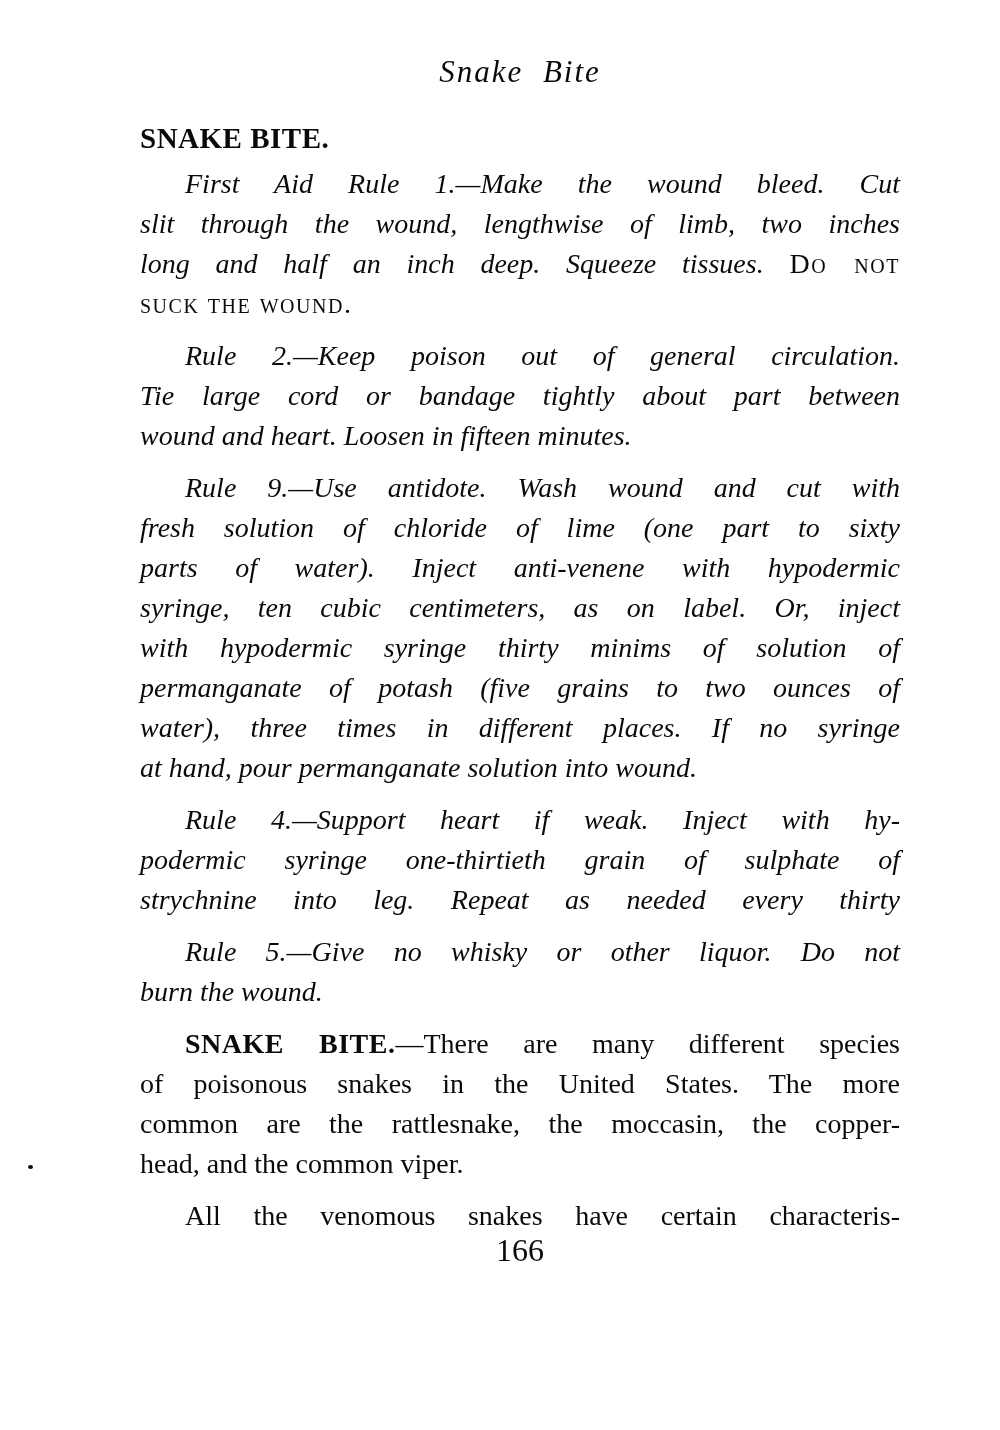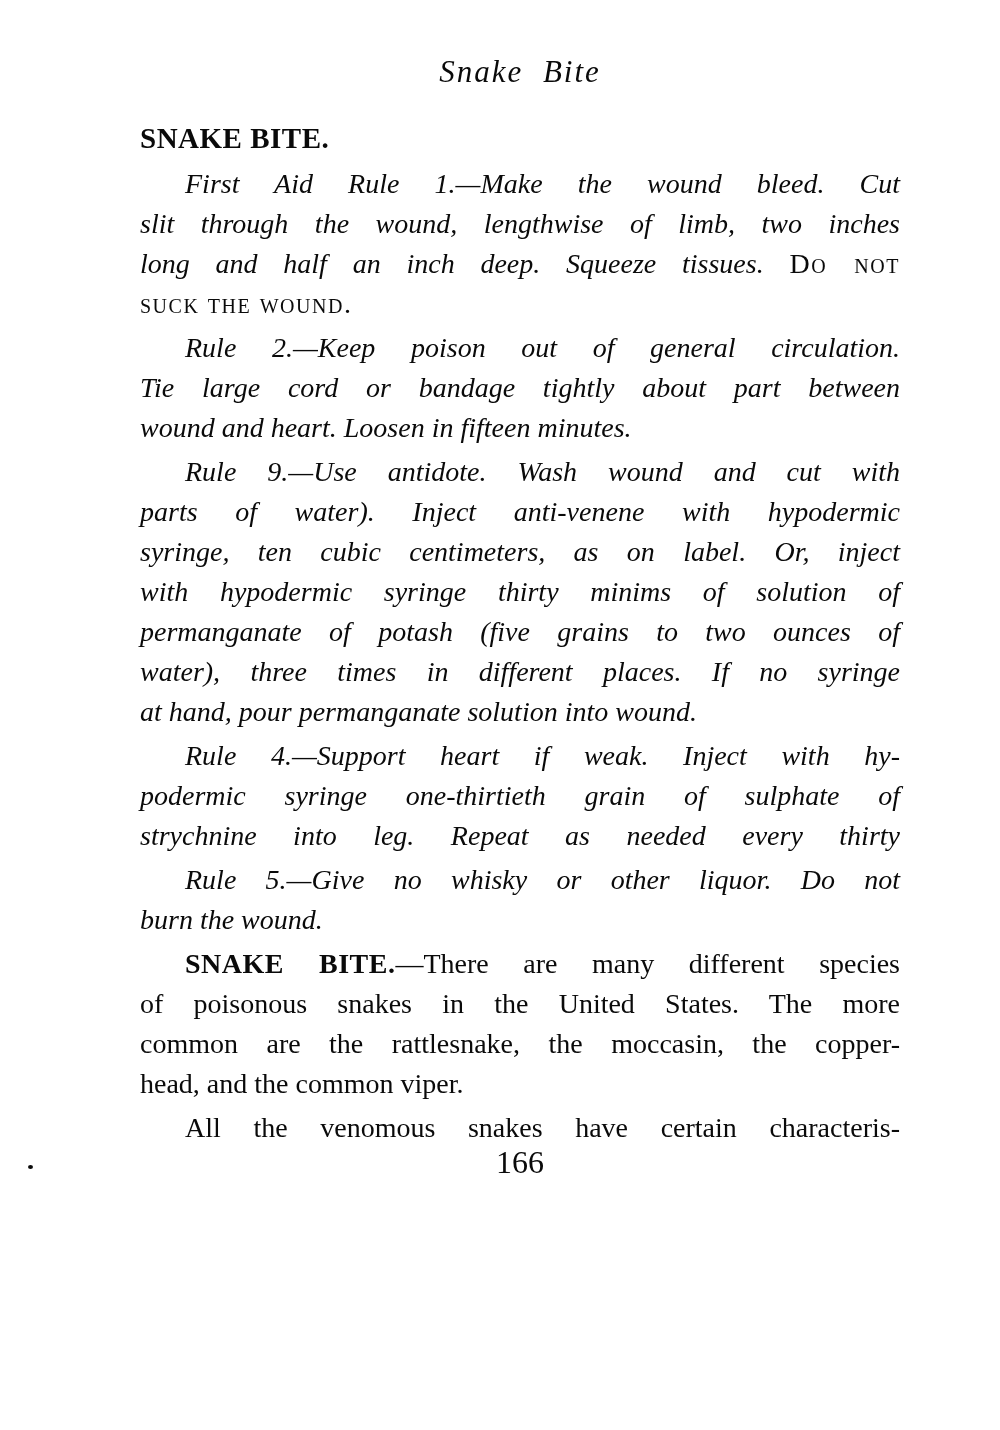--- a/index.html
+++ b/index.html
@@ -36,21 +36,21 @@
     font-weight: bold;
     font-size: 29px;
     line-height: 40px;
     letter-spacing: 0.5px;
   }
   .para {
     font-size: 28px;
     line-height: 40px;
   }
   .para.italic { font-style: italic; }
-  .para + .para { margin-top: 4px; }
+  .para + .para { margin-top: 12px; }
   .section-break { margin-top: 20px; }
   .line {
     text-align: justify;
     text-align-last: justify;
   }
   .line.last { text-align-last: left; }
   .line.indent { padding-left: 45px; }
   .sc {
     font-style: normal;
     font-variant: small-caps;
@@ -90,20 +90,21 @@
         <div class="line"><span>long and half an inch deep.  Squeeze tissues.  </span><span class="sc">Do not</span></div>
         <div class="line last"><span class="sc">suck the wound.</span></div>
       </div>
     <div class="para italic">
         <div class="line indent"><span>Rule 2.—Keep poison out of general circulation.</span></div>
         <div class="line"><span>Tie large cord or bandage tightly about part between</span></div>
         <div class="line last"><span>wound and heart.  Loosen in fifteen minutes.</span></div>
       </div>
     <div class="para italic">
         <div class="line indent"><span>Rule 9.—Use antidote.  Wash wound and cut with</span></div>
+        <div class="line"><span>fresh solution of chloride of lime (one part to sixty</span></div>
         <div class="line"><span>parts of water).  Inject anti-venene with hypodermic</span></div>
         <div class="line"><span>syringe, ten cubic centimeters, as on label.  Or, inject</span></div>
         <div class="line"><span>with hypodermic syringe thirty minims of solution of</span></div>
         <div class="line"><span>permanganate of potash (five grains to two ounces of</span></div>
         <div class="line"><span>water), three times in different places.  If no syringe</span></div>
         <div class="line last"><span>at hand, pour permanganate solution into wound.</span></div>
       </div>
     <div class="para italic">
         <div class="line indent"><span>Rule 4.—Support heart if weak.  Inject with hy-</span></div>
         <div class="line"><span>podermic syringe one-thirtieth grain of sulphate of</span></div>

